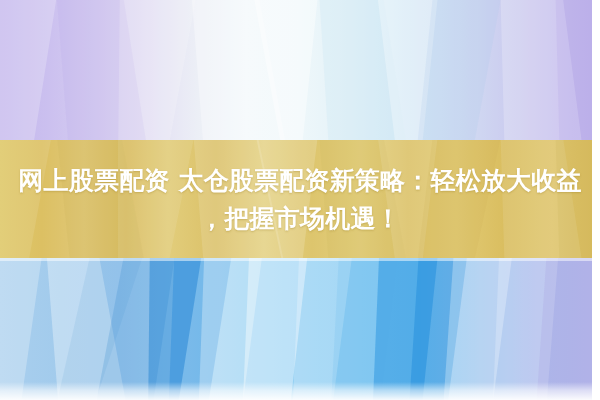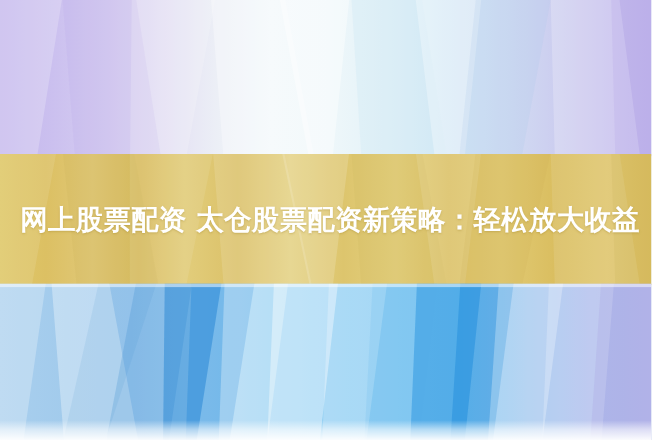--- a/index.html
+++ b/index.html
@@ -198,15 +198,16 @@
       <polygon points="500,-10 560,-10 545,180 492,180" fill="#ffffff" opacity="0.22"></polygon>
       <polygon points="548,-10 625,-10 625,180 535,180" fill="#a8a6e4" opacity="0.28"></polygon>
     </svg>
   </div>
 
   <div class="seam"></div>
   <div class="bottom-fade"></div>
 
   <div class="headline">
     <div class="headline-line line-1">网上股票配资 太仓股票配资新策略：轻松放大收益</div>
+    <div class="headline-line line-2">，把握市场机遇！</div>
   </div>
 
 </div>
 
 </body></html>

